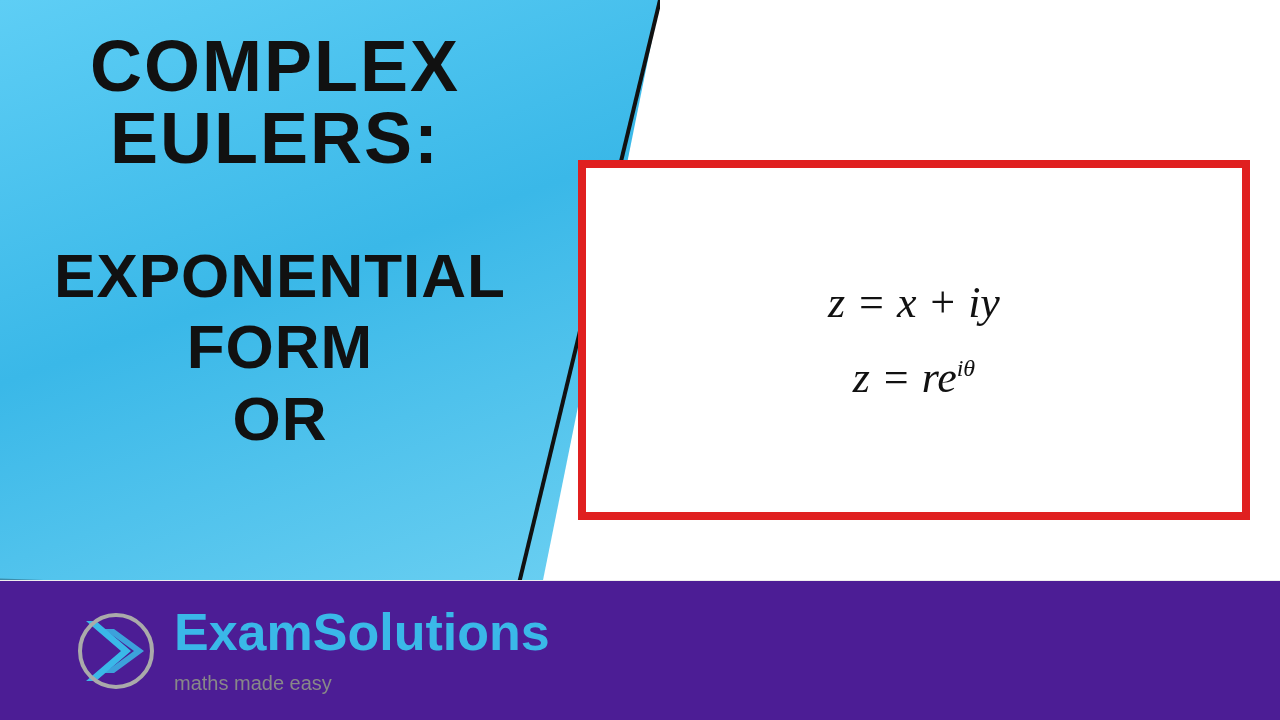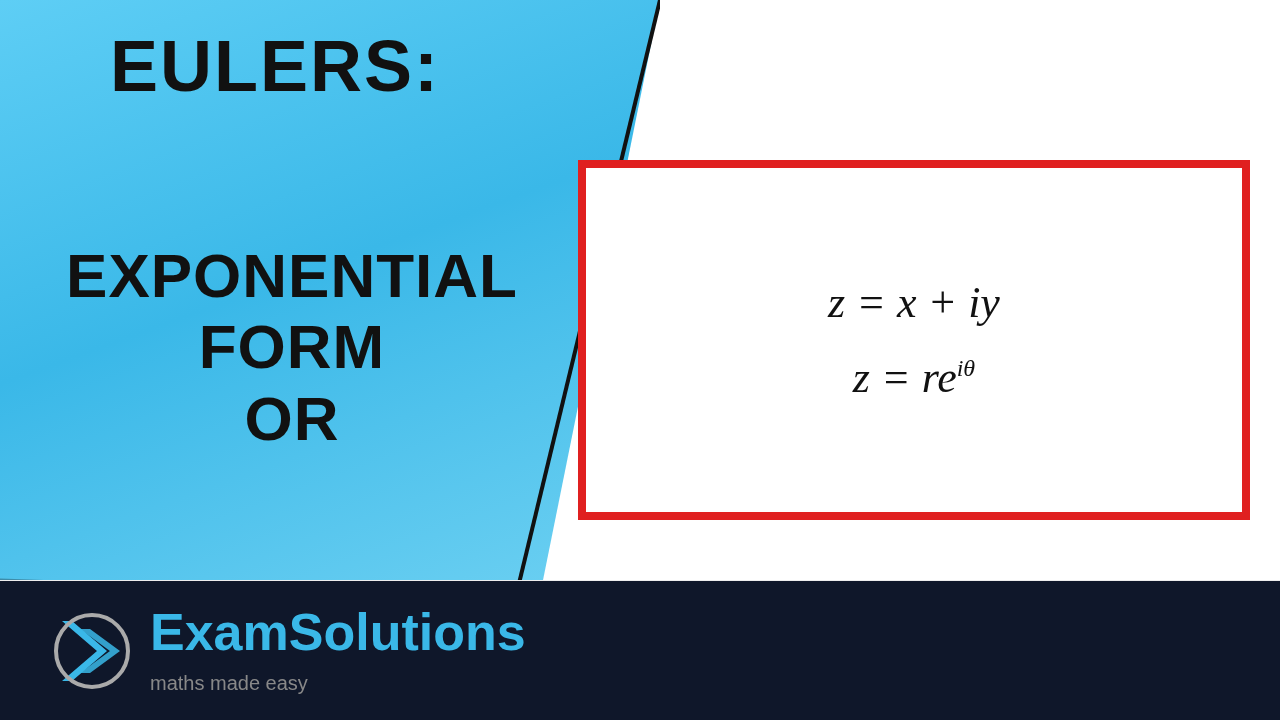--- a/index.html
+++ b/index.html
@@ -55,21 +55,20 @@
     }
 
     .subtitle-area {
       position: absolute;
       left: 0;
       top: 240px;
       width: 560px;
       z-index: 10;
       text-align: center;
       padding: 0 10px 0 10px;
-      margin-left: 12px;
     }
 
     .subtitle-text {
       font-size: 62px;
       font-weight: 900;
       color: #111;
       line-height: 1.15;
       letter-spacing: 1px;
       font-family: Arial Black, Arial, sans-serif;
       text-transform: uppercase;
@@ -101,25 +100,25 @@
       line-height: 1.3;
     }
 
     
     .bottom-area {
       position: absolute;
       bottom: 0;
       left: 0;
       right: 0;
       height: 140px;
-      background: #0f172a;
+      background: #4c1d95;
       z-index: 8;
       display: flex;
       align-items: center;
-      padding-left: 52px;
+      padding-left: 76px;
       border-top: 1px solid #eee;
     }
 
     .logo-container {
       display: flex;
       align-items: center;
       gap: 18px;
     }
 
     .logo-text-area {
@@ -175,20 +174,21 @@
 <body>
 
 <div class="left-panel"></div>
 
 <svg class="left-border-svg" viewBox="0 0 660 600" xmlns="http://www.w3.org/2000/svg">
   <line x1="515" y1="600" x2="660" y2="0" stroke="#111" stroke-width="4"></line>
   <line x1="0" y1="580" x2="580" y2="600" stroke="#111" stroke-width="3" opacity="0.3"></line>
 </svg>
 
 <div class="title-area">
+  <div class="title-complex">COMPLEX</div>
   <div class="title-numbers">EULERS:</div>
 </div>
 
 <div class="subtitle-area">
   <div class="subtitle-text">
     <div>EXPONENTIAL FORM</div>
     <div>OR</div>
   </div>
 </div>
 

